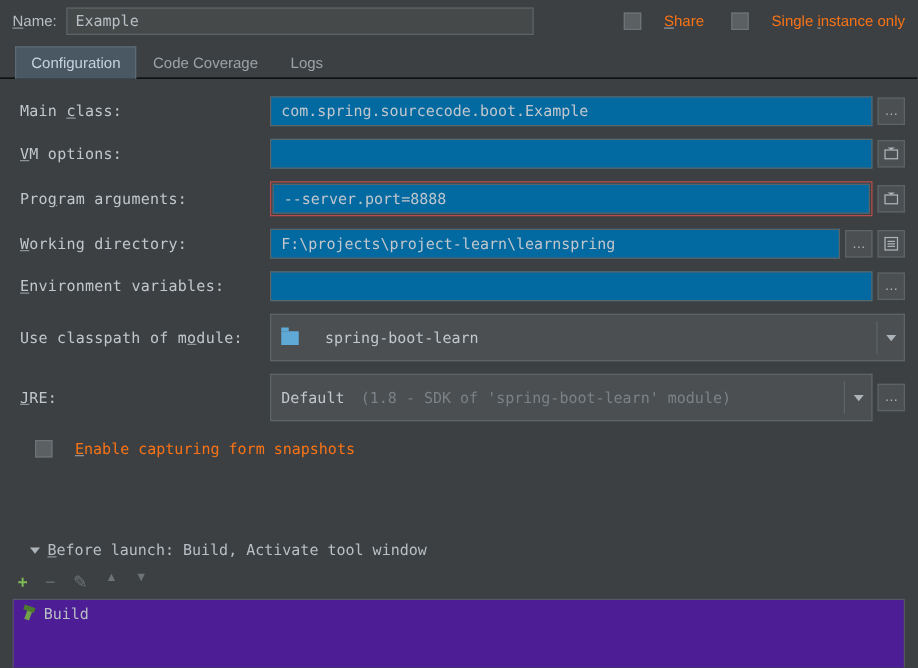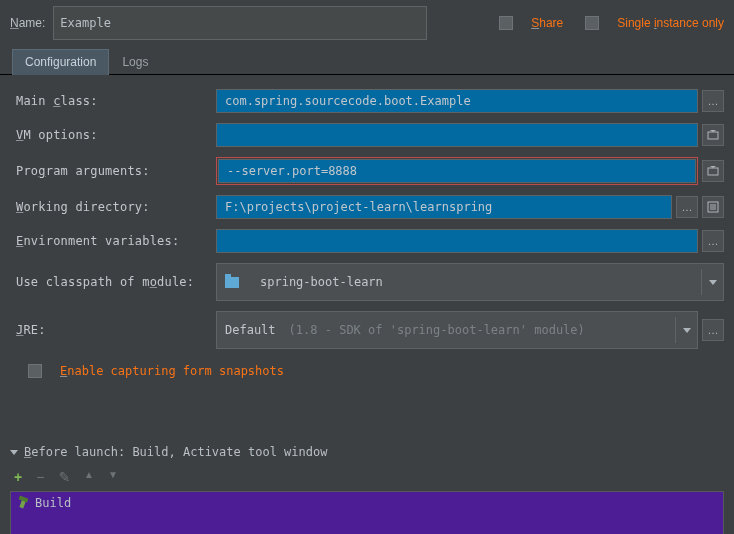--- a/index.html
+++ b/index.html
@@ -16,21 +16,21 @@
   .top-row {
     padding: 6px 10px 8px 10px;
     gap: 8px;
   }
   .label { color: #b8bfc5; }
   .mn { text-decoration: underline; text-decoration-color: #8c9397; }
   input[type="text"], .text-field {
     background: #45494a;
     border: 1px solid #5e6466;
     color: #b8bfc5;
-    height: 34px;
+    height: 22px;
     padding: 0 6px;
     font-family: "Consolas","Menlo",monospace;
     font-size: 12px;
     outline: none;
   }
   .name-field { width: 374px; }
   .spacer { flex: 1; }
   .checkbox {
     display: flex; align-items: flex-end; gap: 18px;
     color: #f97316;
@@ -140,21 +140,21 @@
     content: "";
     position: absolute;
     top: -3px; left: 0;
     width: 6px; height: 3px;
     background: #5fa9d6;
   }
   .muted { color: #7b8287; }
   .section-title {
     display: flex; align-items: center; gap: 6px;
     color: #b8bfc5;
-    padding: 6px 0 10px 10px;
+    padding: 6px 0 10px 24px;
   }
   .mini-tri {
     width: 0; height: 0;
     border-left: 4px solid transparent;
     border-right: 4px solid transparent;
     border-top: 5px solid #aeb5ba;
   }
   .toolbar {
     display: flex; gap: 14px;
     padding: 0 0 4px 14px;
@@ -209,20 +209,21 @@
     <span><span class="mn">S</span><span>hare</span></span>
   </label>
   <label class="checkbox" style="margin-left:14px">
     <span class="chk"></span>
     <span>Single <span class="mn">i</span><span>nstance only</span></span>
   </label>
 </div>
 
 <div class="tab-strip">
   <div class="tab active">Configuration</div>
+  <div class="tab">Code Coverage</div>
   <div class="tab">Logs</div>
 </div>
 
 <div class="panel">
 
   <div class="form-row">
     <div class="form-label">Main <span class="mn">c</span>lass:</div>
     <div class="form-field-wrap">
       <div class="form-field">com.spring.sourcecode.boot.Example</div>
       <div class="icon-btn">…</div>

